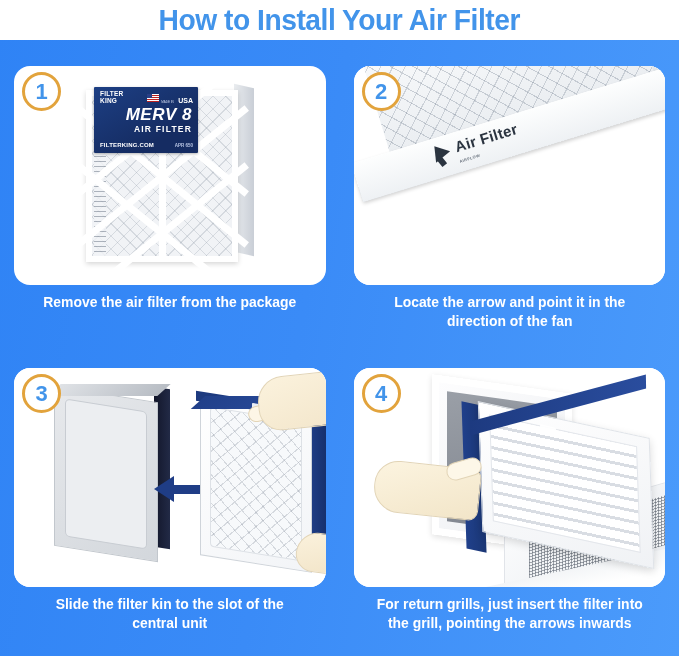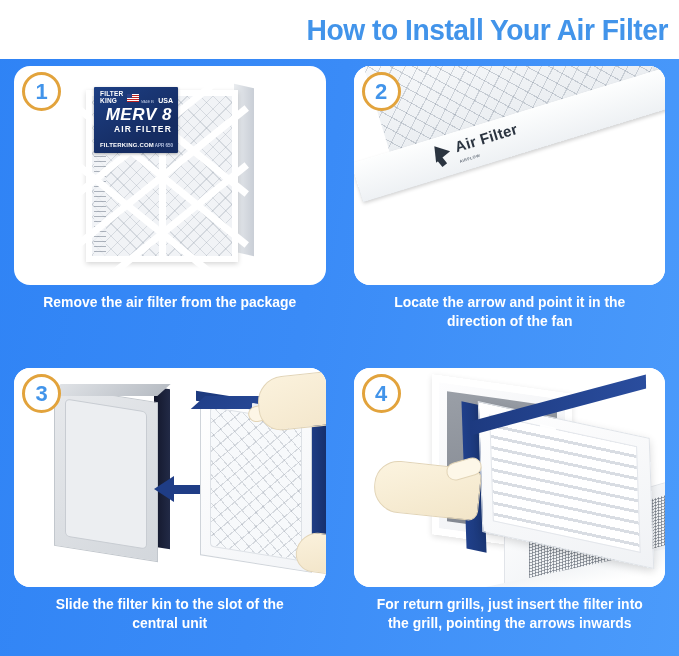--- a/index.html
+++ b/index.html
@@ -8,22 +8,22 @@
     font-family:"Liberation Sans", sans-serif;
     background:#ffffff;
   }
   .infographic{
     position:relative;width:679px;height:656px;
     background:linear-gradient(100deg,#2f83f5 0%,#3a8bf7 45%,#4b9bfb 100%);
     overflow:hidden;
   }
   
   .header{
-    position:absolute;left:0;top:0;width:679px;height:59px;
-    background:#ffffff;display:flex;align-items:center;justify-content:flex-end;
+    position:absolute;left:0;top:0;width:679px;height:40px;
+    background:#ffffff;display:flex;align-items:center;justify-content:center;
   }
   .header-title{
     font-family:"Liberation Sans", sans-serif;
     font-weight:bold;font-size:30px;line-height:30px;
     color:#4294ea;letter-spacing:-0.5px;
     transform:scaleX(0.94);transform-origin:center;
     white-space:nowrap;
   }
   
   .steps{
@@ -75,21 +75,21 @@
   .f1-d2{transform:rotate(-39deg);}
   .f1-d3,.f1-d4{left:-28%;top:16%;width:156%;height:7px;}
   .f1-d3{transform:rotate(39deg);}
   .f1-d4{transform:rotate(-39deg);}
   .f1-d5,.f1-d6{left:-28%;top:84%;width:156%;height:7px;}
   .f1-d5{transform:rotate(39deg);}
   .f1-d6{transform:rotate(-39deg);}
   .f1-pleats{position:absolute;left:2px;top:0;width:12px;height:100%;
     background:repeating-linear-gradient(180deg,#9aa2ad 0 1px,#f2f4f7 1px 5px);opacity:.8;}
   .f1-label{
-    position:absolute;left:8px;top:5px;width:84px;height:66px;
+    position:absolute;left:8px;top:5px;width:104px;height:66px;
     background:linear-gradient(150deg,#1d3f84,#152c62 70%);
     color:#ffffff;border-radius:1px;
     box-shadow:0 1px 3px rgba(0,0,0,.3);
     z-index:5;
     text-decoration:underline;
   }
   .f1-brandrow{position:absolute;left:6px;top:4px;right:5px;height:13px;
     display:flex;align-items:center;justify-content:space-between;}
   .f1-brand{font-size:6.5px;font-weight:bold;line-height:6.5px;letter-spacing:.2px;}
   .f1-brand .b2{display:block;}

